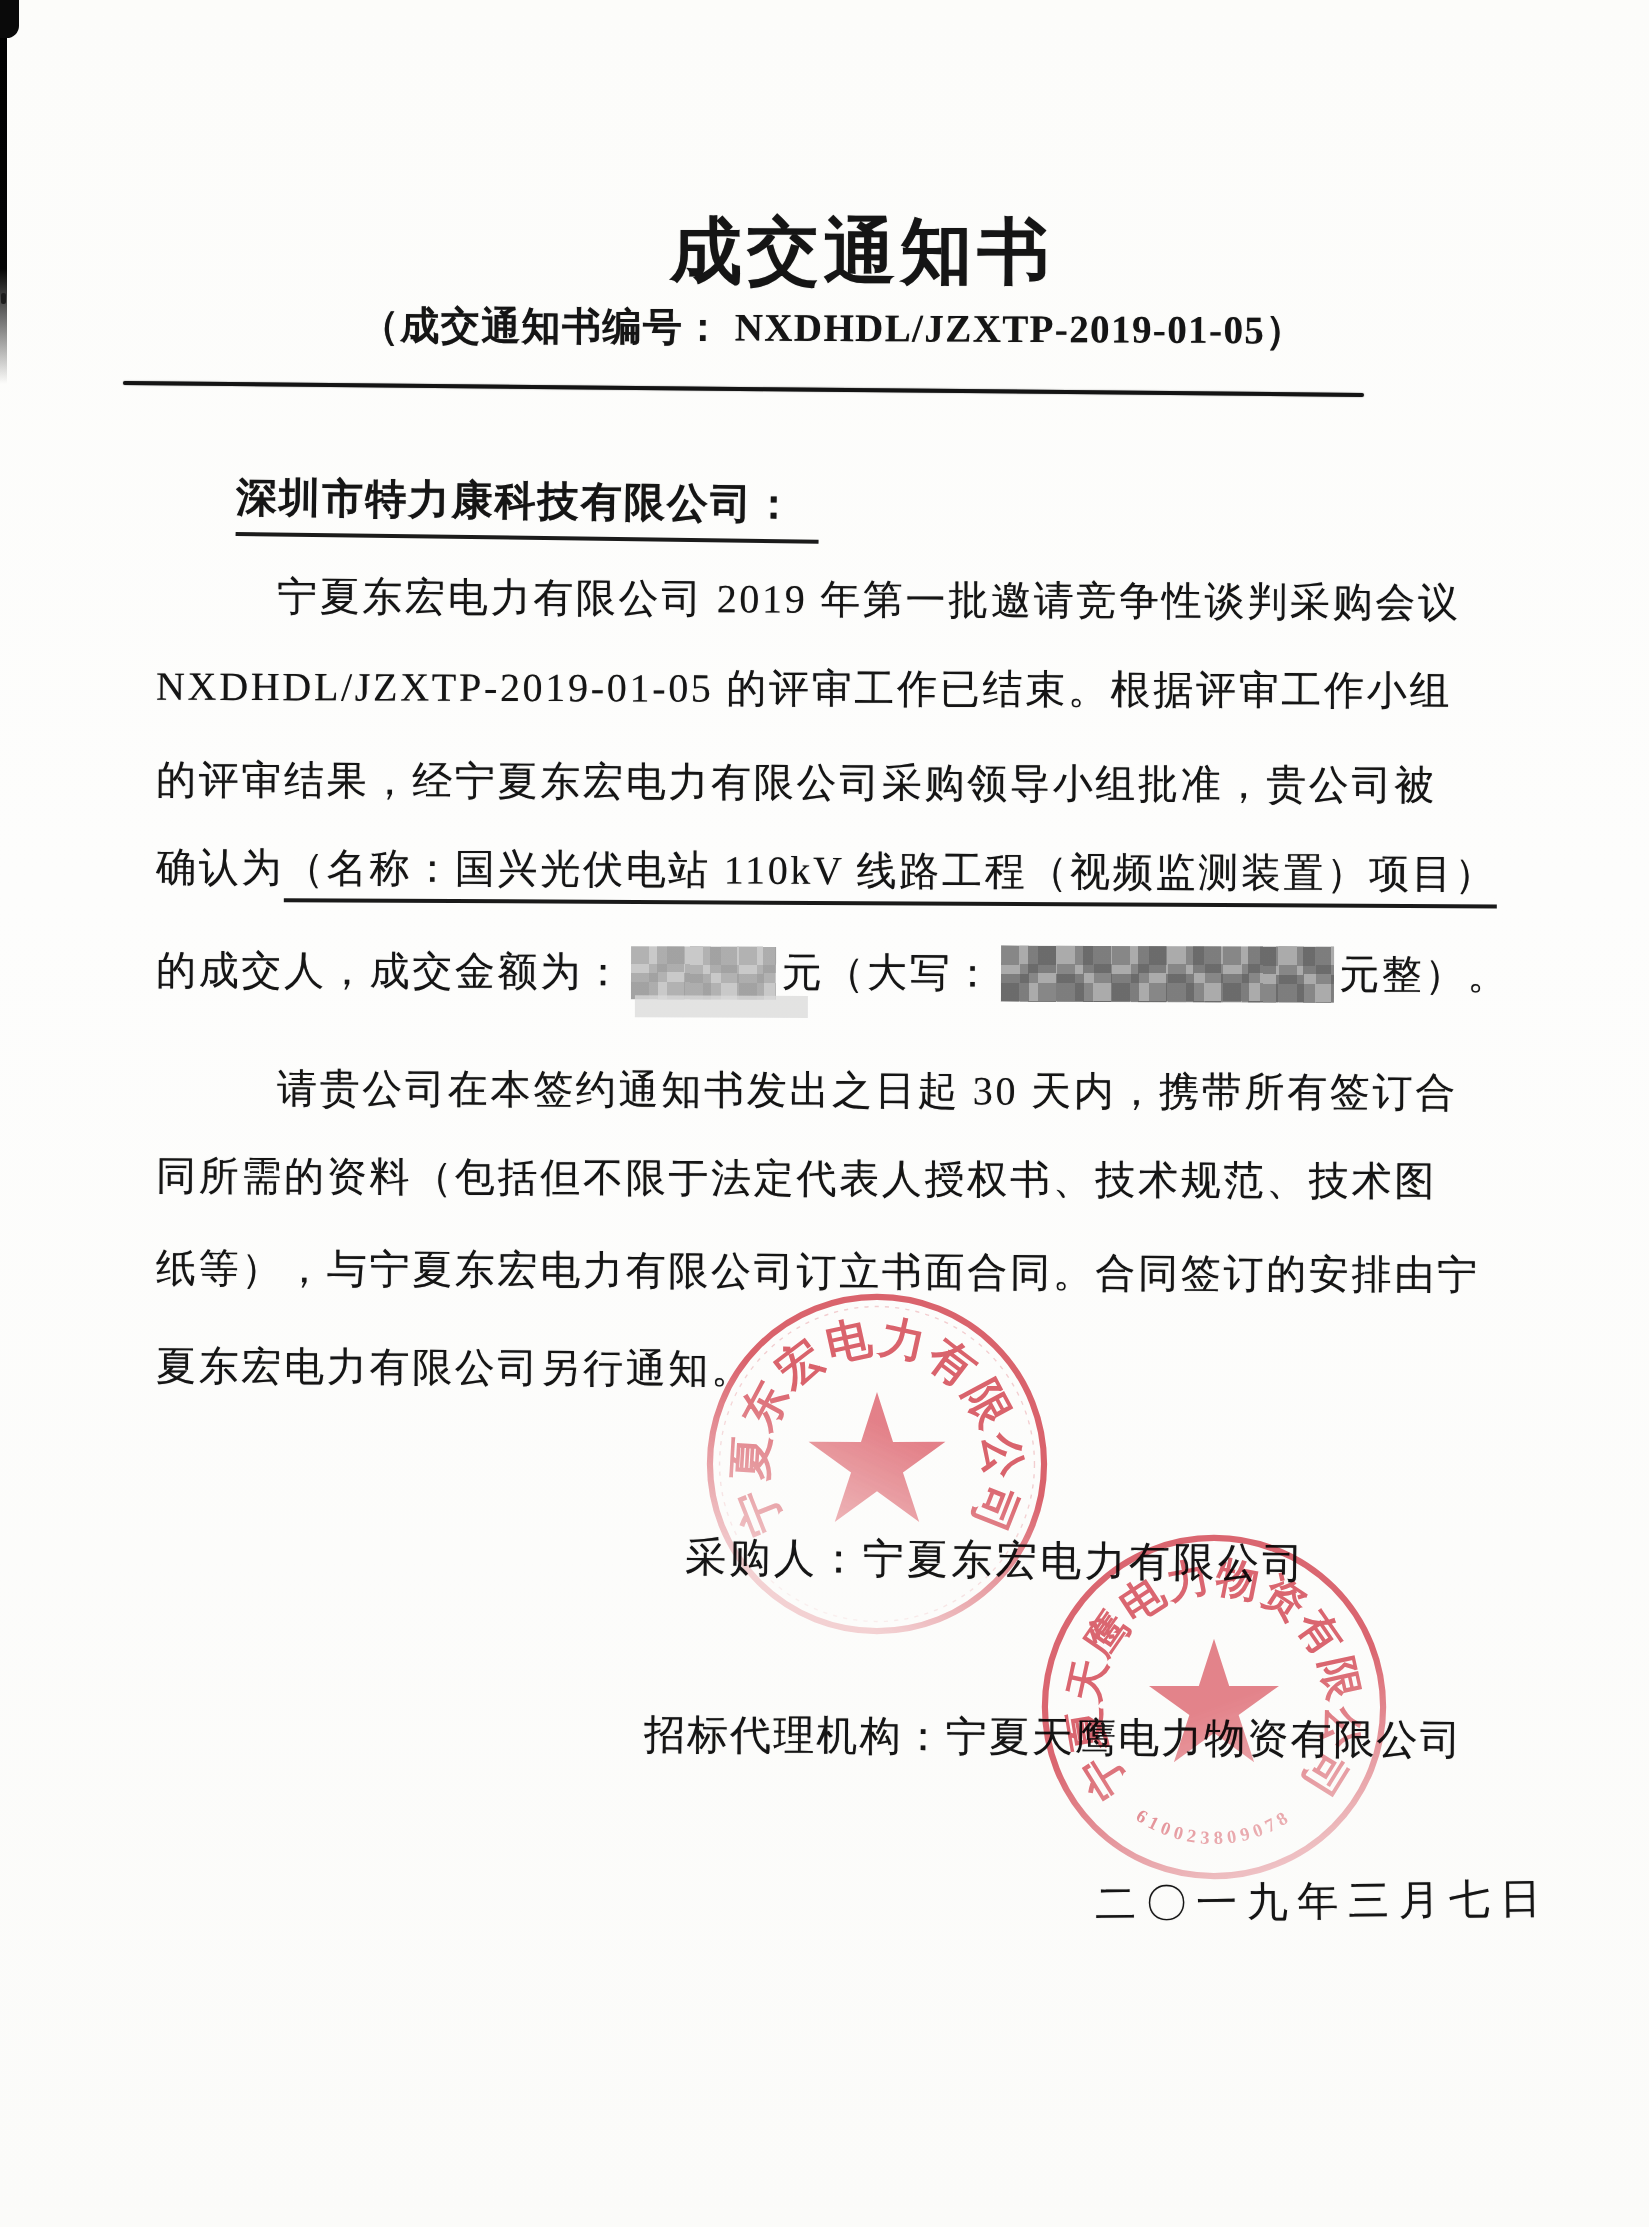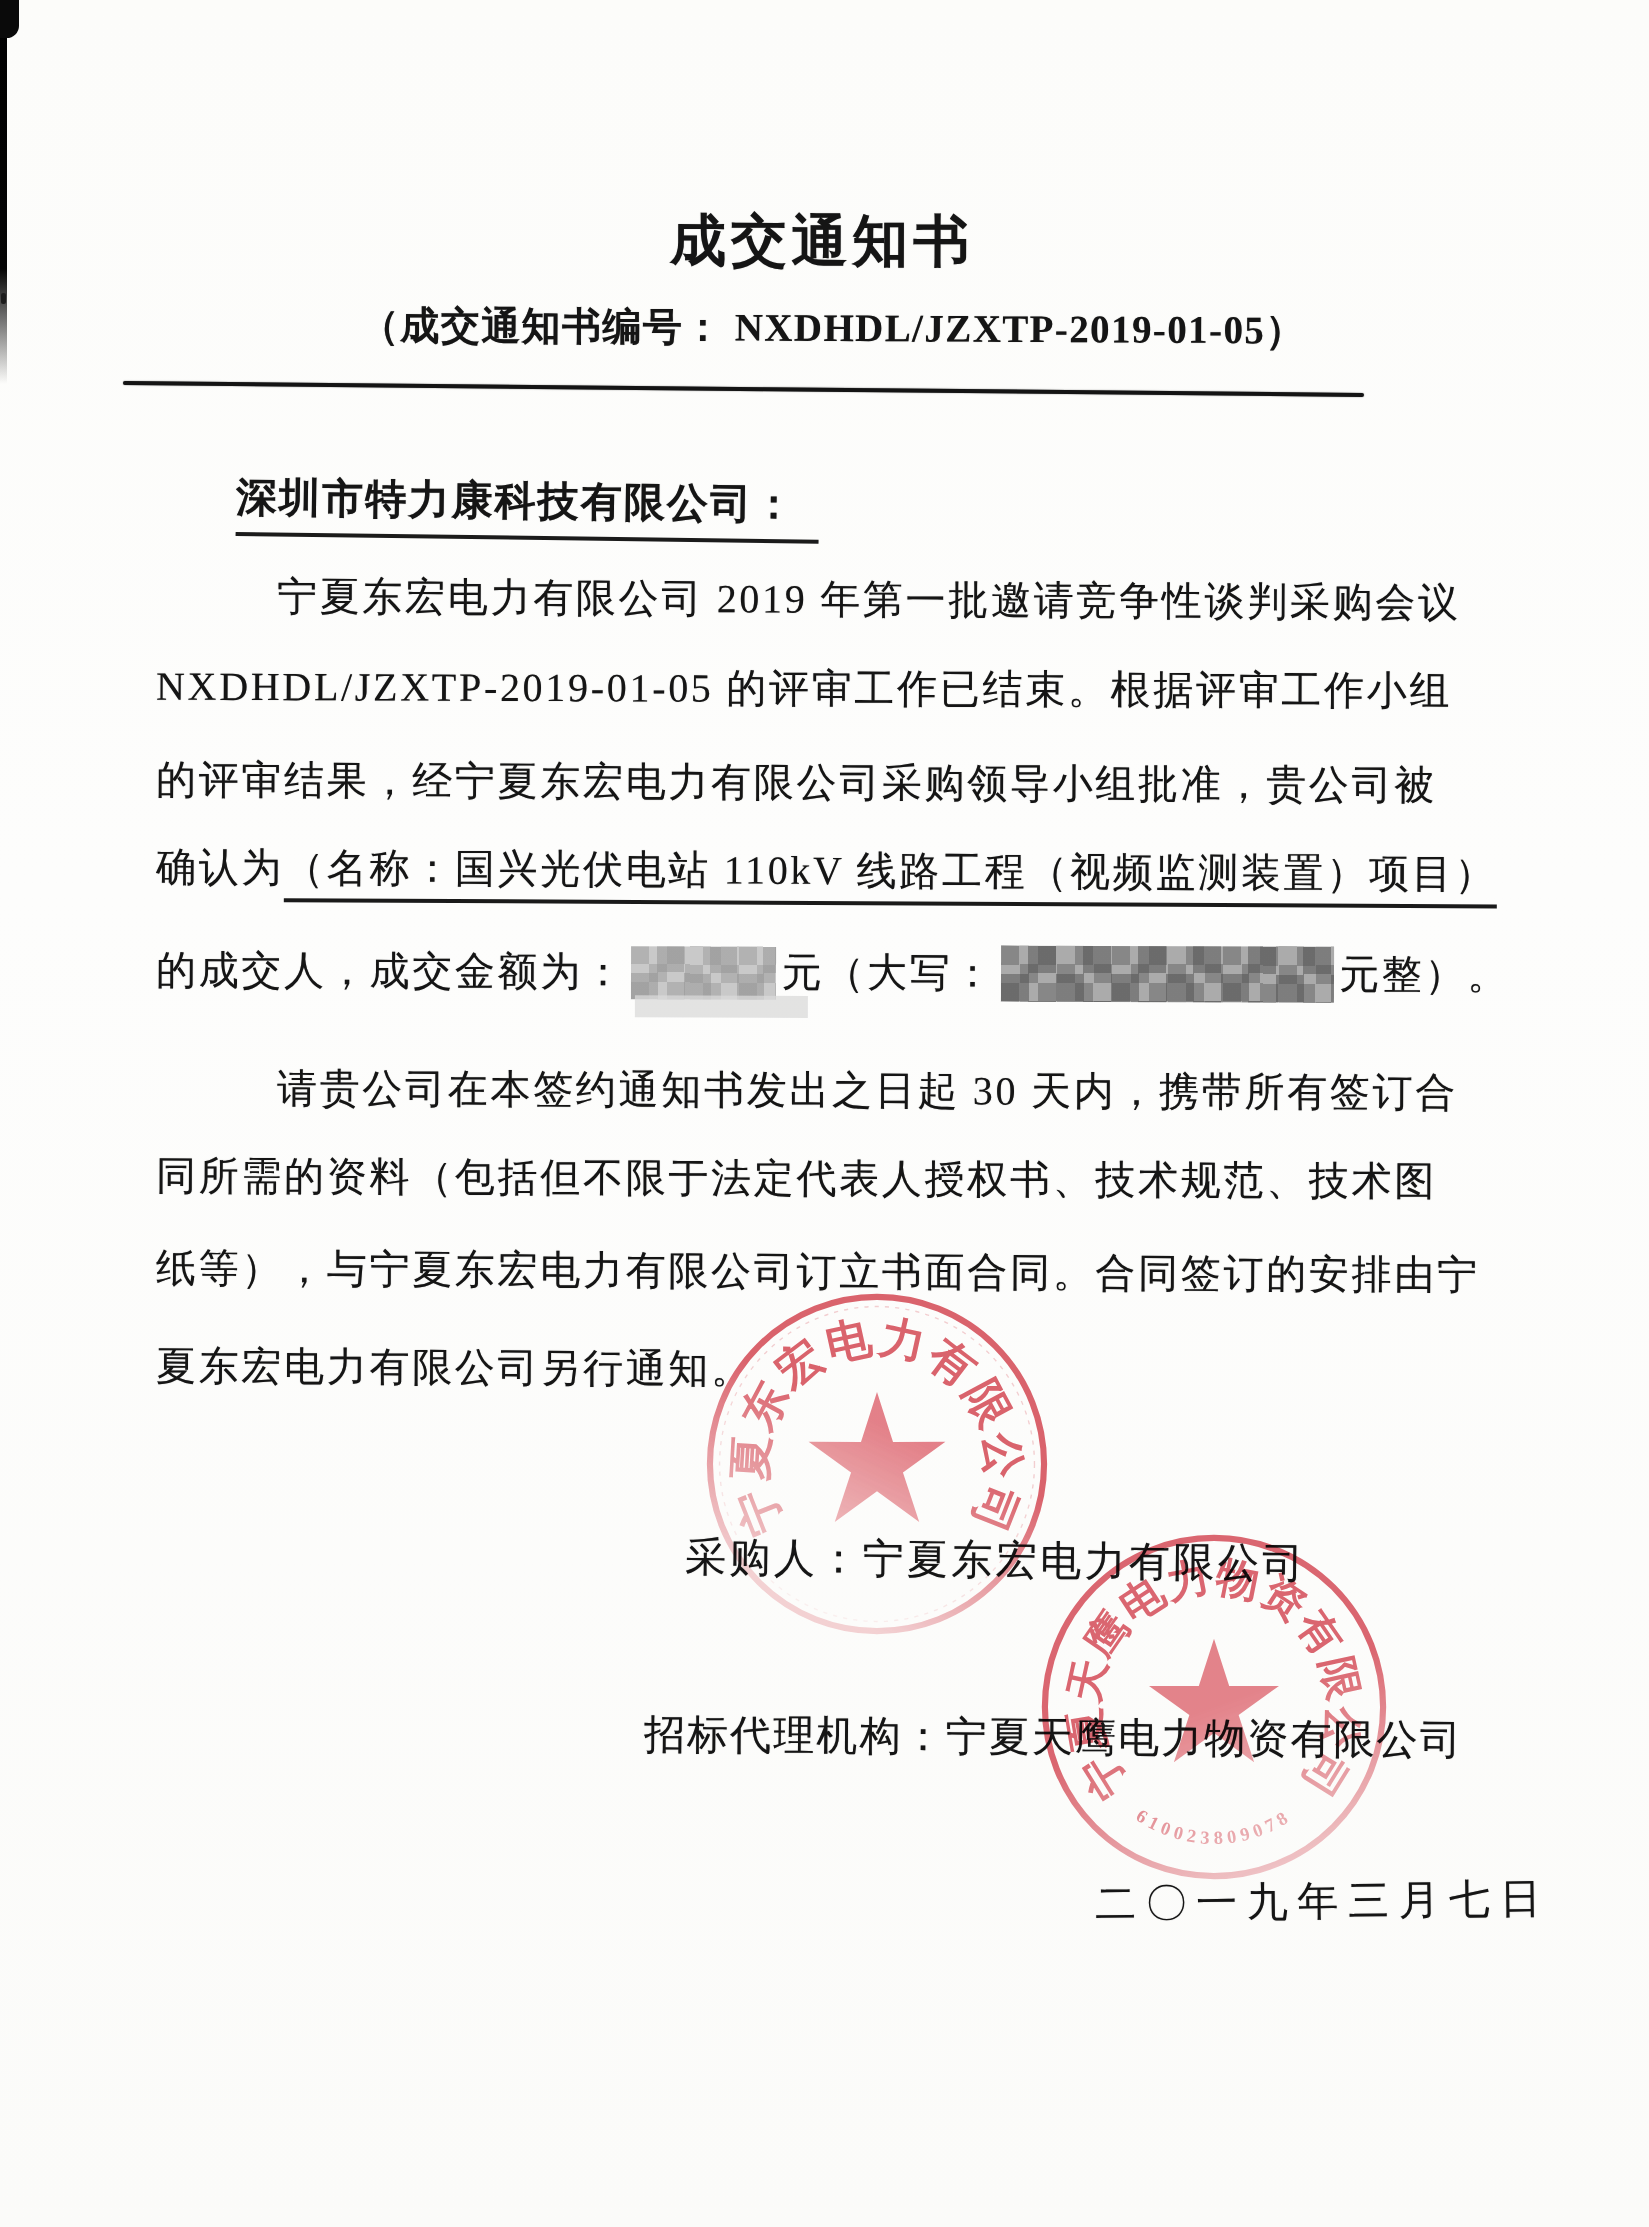--- a/index.html
+++ b/index.html
@@ -13,21 +13,21 @@
     color:#141414;
   }
   .txt{
     position:absolute;
     white-space:nowrap;
     color:#151515;
     text-shadow:0 0 0.8px rgba(25,25,25,.5);
   }
   .title{
     left:670px;top:204px;
-    font-size:56px;font-weight:700;letter-spacing:4.8px;
+    font-size:72px;font-weight:700;letter-spacing:4.8px;
     transform:rotate(.15deg);
   }
   .subtitle{
     left:360px;top:301px;
     font-size:39px;font-weight:600;letter-spacing:1.4px;
     transform:rotate(.3deg);
   }
   .rule{
     position:absolute;left:123px;top:381px;width:1241px;height:4.1px;
     background:#141414;border-radius:2.1px;

